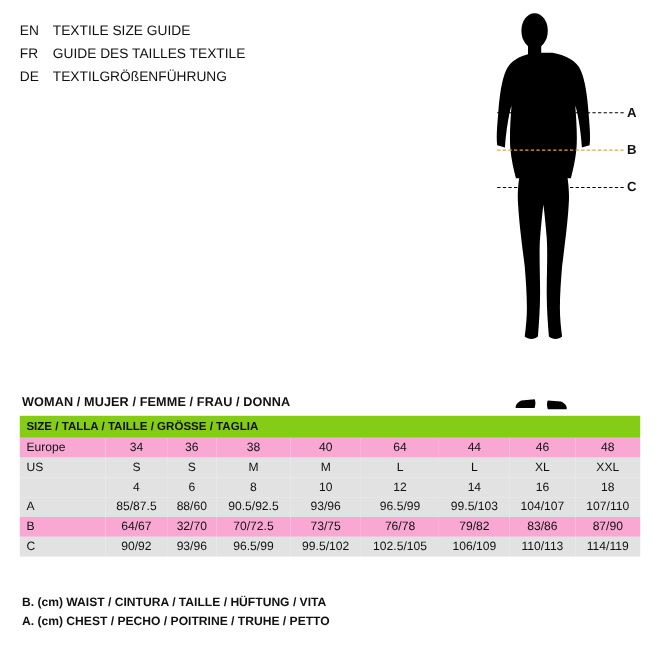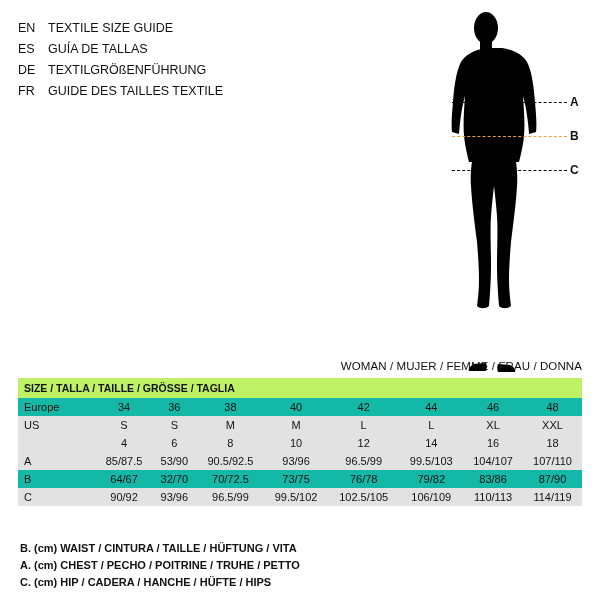--- a/index.html
+++ b/index.html
@@ -62,52 +62,51 @@
   }
 
   
   .table-block {
     position: absolute;
     left: 18px; top: 360px;
     width: 564px;
   }
   .woman-title {
     font-size: 11.5px;
-    font-weight: normal;
+    font-weight: bold;
     color: #111;
     padding: 0 0 6px 2px;
     letter-spacing: .1px;
-    text-align: right;
   }
   table.size-table {
     width: 564px;
     border-collapse: collapse;
     font-size: 11px;
   }
   table.size-table td, table.size-table th {
     padding: 3px 4px;
     text-align: center;
     font-weight: normal;
     color: #111;
     white-space: nowrap;
   }
   table.size-table tr.header-row td {
-    background: #bef264;
+    background: #84cc16;
     text-align: left;
     font-weight: bold;
     font-size: 10.5px;
     padding: 4px 6px;
   }
   table.size-table td.rowlabel {
     text-align: left;
     padding-left: 6px;
     width: 78px;
   }
   tr.shade td { background: #e2e2e2; }
-  tr.plain td { background: #14b8a6; }
+  tr.plain td { background: #f9a8d4; }
 
   
   .notes {
     position: absolute;
     left: 18px; top: 540px;
     width: 564px;
   }
   .note {
     font-size: 11px;
     font-weight: bold;
@@ -120,30 +119,26 @@
 <body>
 
 <div id="page">
 
   <div class="legend">
     <div class="legend-row">
       <span class="legend-code">EN</span>
       <span class="legend-text">TEXTILE SIZE GUIDE</span>
     </div>
     <div class="legend-row">
-      <span class="legend-code">ES</span>
-      <span class="legend-text">GUÍA DE TALLAS</span>
+      <span class="legend-code">FR</span>
+      <span class="legend-text">GUIDE DES TAILLES TEXTILE</span>
     </div>
     <div class="legend-row">
       <span class="legend-code">DE</span>
       <span class="legend-text">TEXTILGRÖßENFÜHRUNG</span>
-    </div>
-    <div class="legend-row">
-      <span class="legend-code">FR</span>
-      <span class="legend-text">GUIDE DES TAILLES TEXTILE</span>
     </div>
   </div>
 
   <div class="figure-wrap">
     <svg width="180" height="370" viewBox="0 0 180 370">
       <g fill="#000000">
 
         <ellipse cx="66" cy="22" rx="12" ry="16"></ellipse>
 
         <path d="M60 34 h12 v12 h-12 z"></path>
@@ -203,21 +198,21 @@
         <tr class="header-row">
           <td colspan="9">SIZE / TALLA / TAILLE / GRÖSSE / TAGLIA</td>
         </tr>
 
         <tr class="plain">
           <td class="rowlabel">Europe</td>
           <td>34</td>
           <td>36</td>
           <td>38</td>
           <td>40</td>
-          <td>42</td>
+          <td>64</td>
           <td>44</td>
           <td>46</td>
           <td>48</td>
         </tr>
 
         <tr class="shade">
           <td class="rowlabel">US</td>
           <td>S</td>
           <td>S</td>
           <td>M</td>
@@ -237,21 +232,21 @@
           <td>12</td>
           <td>14</td>
           <td>16</td>
           <td>18</td>
         </tr>
 
 
         <tr class="shade">
           <td class="rowlabel">A</td>
           <td>85/87.5</td>
-          <td>53/90</td>
+          <td>88/60</td>
           <td>90.5/92.5</td>
           <td>93/96</td>
           <td>96.5/99</td>
           <td>99.5/103</td>
           <td>104/107</td>
           <td>107/110</td>
         </tr>
 
         <tr class="plain">
           <td class="rowlabel">B</td>
@@ -276,16 +271,15 @@
           <td>110/113</td>
           <td>114/119</td>
         </tr>
       </tbody>
     </table>
   </div>
 
   <div class="notes">
     <div class="note">B. (cm) WAIST / CINTURA / TAILLE / HÜFTUNG / VITA</div>
     <div class="note">A. (cm) CHEST / PECHO / POITRINE / TRUHE / PETTO</div>
-    <div class="note">C. (cm) HIP / CADERA / HANCHE / HÜFTE / HIPS</div>
   </div>
 
 </div>
 
 </body></html>

